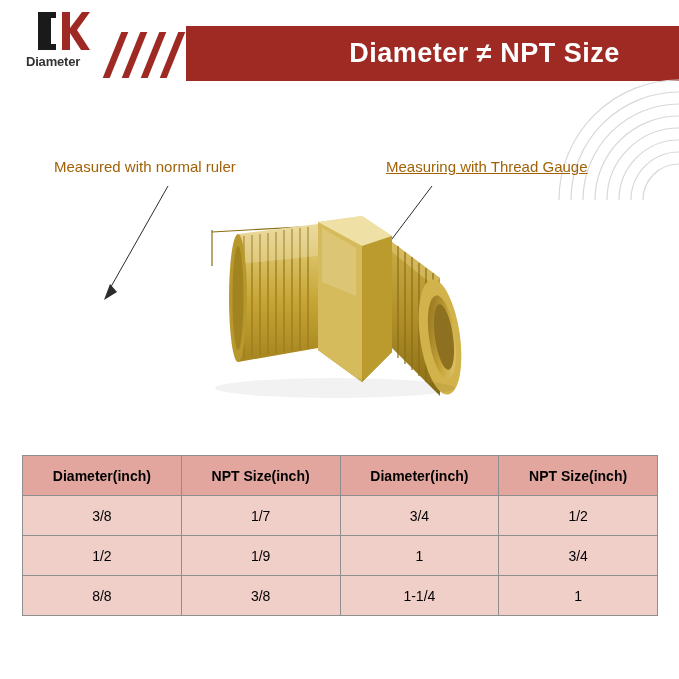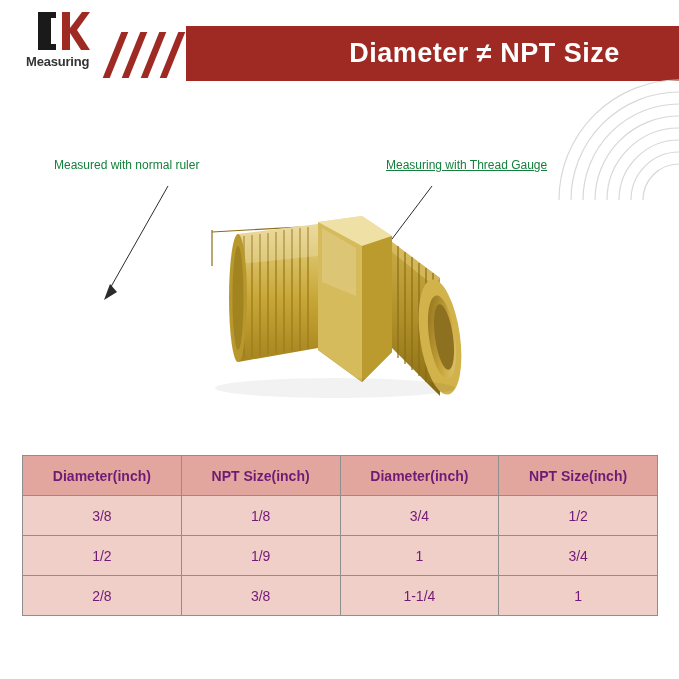--- a/index.html
+++ b/index.html
@@ -105,22 +105,22 @@
   
   .illus {
     position: absolute;
     left: 0;
     top: 96px;
     width: 679px;
     height: 350px;
   }
   .callout {
     position: absolute;
-    font-size: 12px;
-    color: #15803d;
+    font-size: 15px;
+    color: #a16207;
     white-space: nowrap;
   }
   .callout-left { left: 54px; top: 62px; }
   .callout-right { left: 386px; top: 62px; text-decoration: underline; }
 
   
   .table-wrap {
     position: absolute;
     left: 22px;
     top: 455px;
@@ -129,21 +129,21 @@
   table.spec {
     border-collapse: collapse;
     width: 636px;
     table-layout: fixed;
   }
   table.spec th,
   table.spec td {
     border: 1px solid #8e8e8e;
     text-align: center;
     font-size: 14px;
-    color: #701a75;
+    color: #000000;
     height: 39px;
     padding: 0;
   }
   table.spec th {
     background: #e2a69e;
     font-weight: bold;
     font-size: 14px;
   }
   table.spec td {
     background: #f0cfc9;
@@ -157,21 +157,21 @@
 <div class="page">
 
   <div class="header">
 
     <div class="logo">
       <svg class="logo-mark" viewBox="0 0 58 42">
         <path d="M6 2 L6 40 L13 40 L13 2 Z" fill="#1a1a1a"></path>
         <path d="M13 2 L24 2 L24 8 L19 8 L19 34 L24 34 L24 40 L13 40 Z" fill="#1a1a1a"></path>
         <path d="M30 2 L38 2 L38 18 L50 2 L58 2 L45 20 L58 40 L49 40 L38 23 L38 40 L30 40 Z" fill="#9e2a23"></path>
       </svg>
-      <div class="logo-text">Measuring</div>
+      <div class="logo-text">Diameter</div>
     </div>
 
     <div class="slash s1"></div>
     <div class="slash s2"></div>
     <div class="slash s3"></div>
     <div class="slash s4"></div>
 
     <div class="header-banner"></div>
     <div class="header-title">Diameter  ≠  NPT Size</div>
   </div>
@@ -290,32 +290,32 @@
         <tr>
           <th>Diameter(inch)</th>
           <th>NPT Size(inch)</th>
           <th>Diameter(inch)</th>
           <th>NPT Size(inch)</th>
         </tr>
       </thead>
       <tbody>
         <tr>
           <td>3/8</td>
-          <td>1/8</td>
+          <td>1/7</td>
           <td>3/4</td>
           <td>1/2</td>
         </tr>
         <tr>
           <td>1/2</td>
           <td>1/9</td>
           <td>1</td>
           <td>3/4</td>
         </tr>
         <tr>
-          <td>2/8</td>
+          <td>8/8</td>
           <td>3/8</td>
           <td>1-1/4</td>
           <td>1</td>
         </tr>
       </tbody>
     </table>
   </div>
 
 </div>
 

